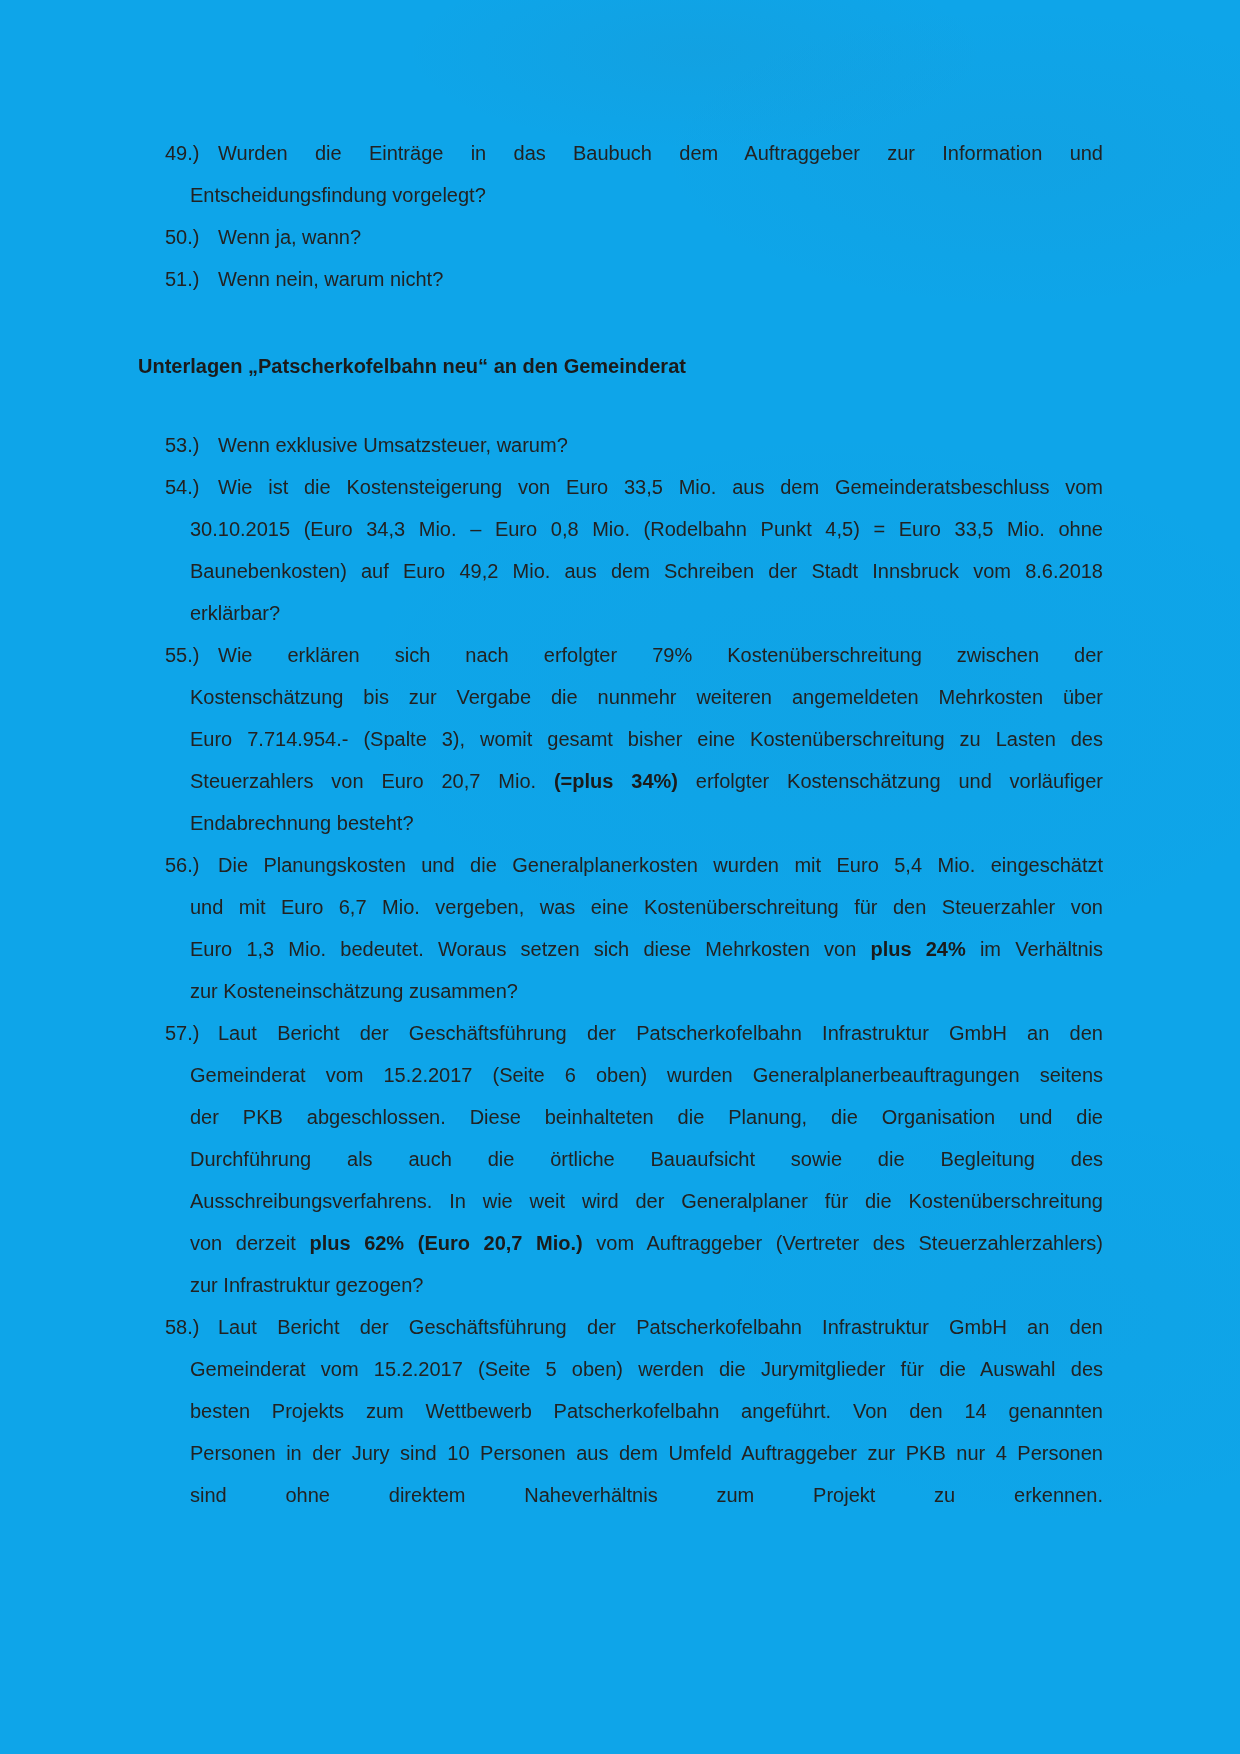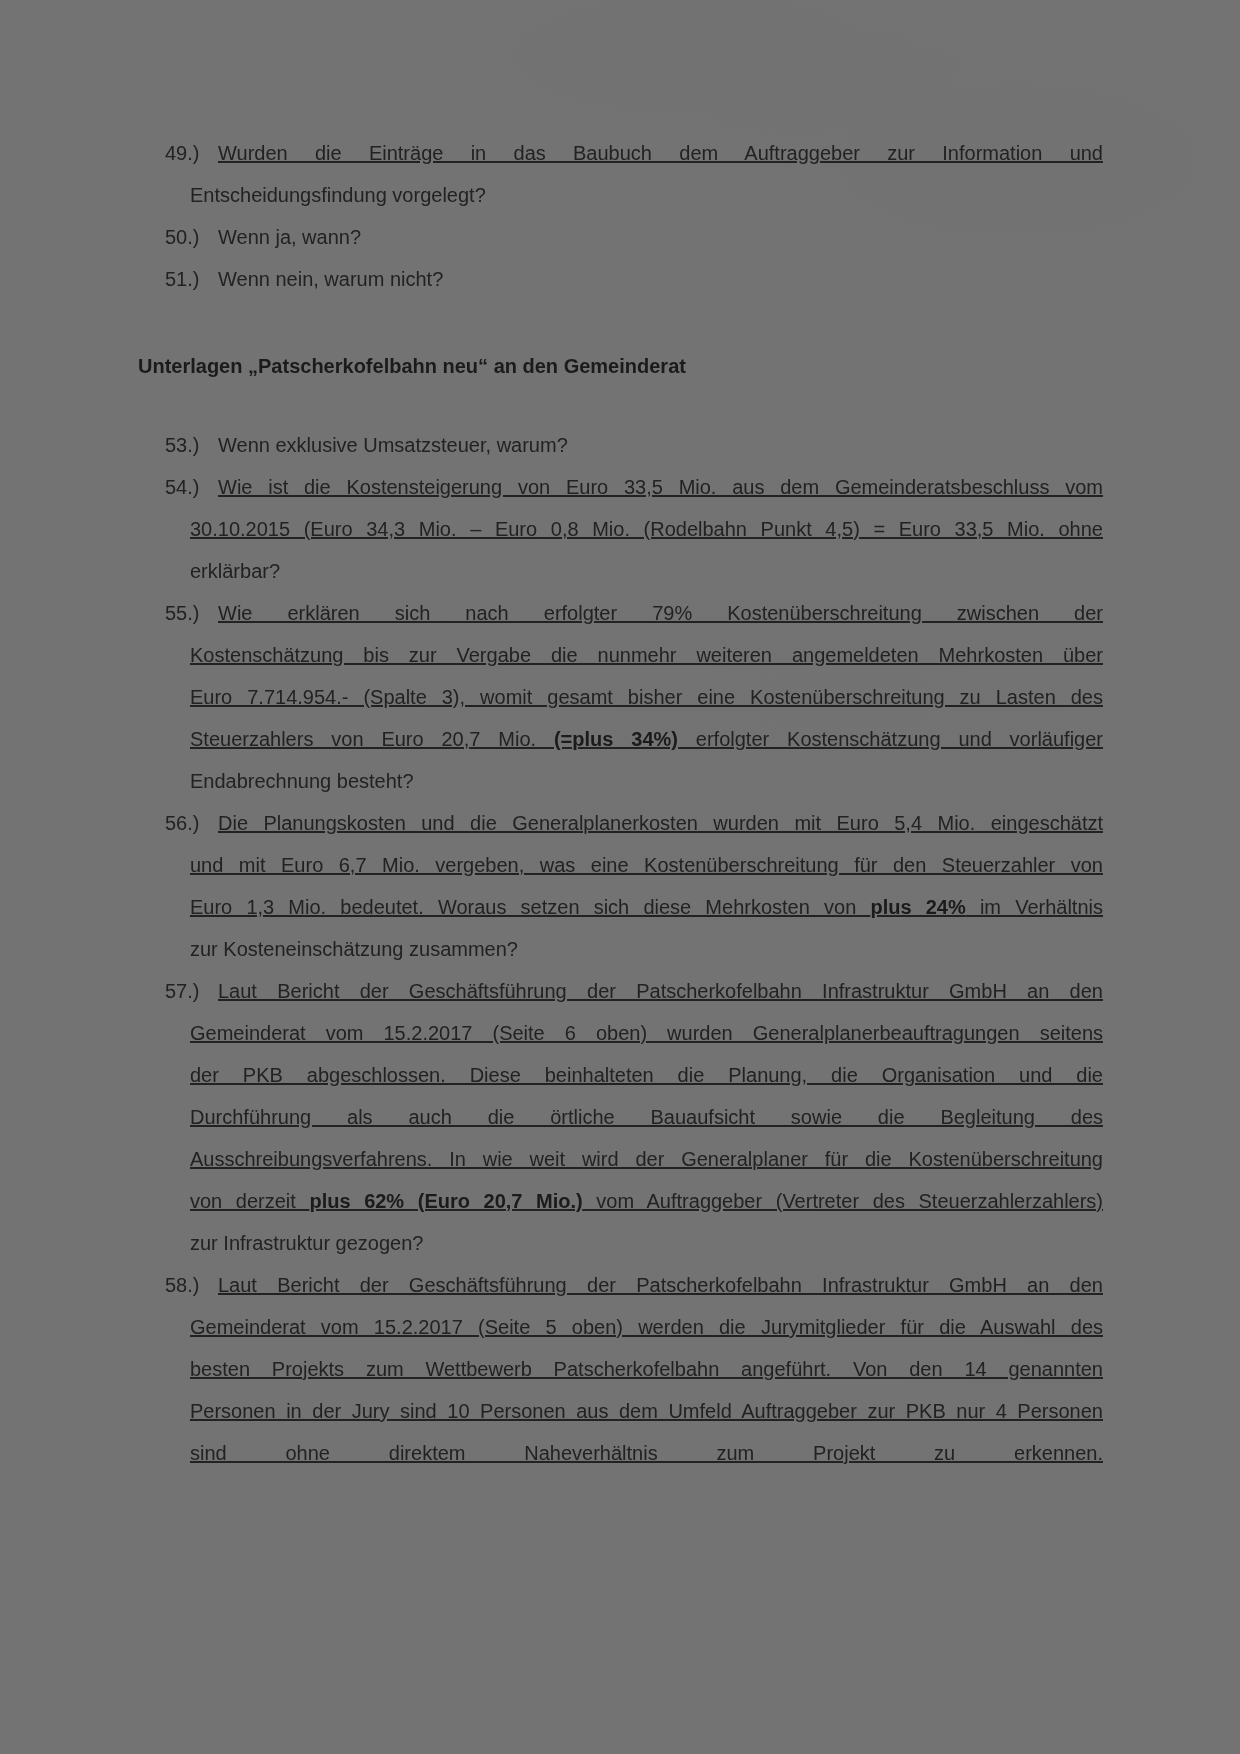--- a/index.html
+++ b/index.html
@@ -1,19 +1,19 @@
 <!DOCTYPE html>
 <html lang="de"><head>
 <meta charset="utf-8">
 <style>
   html,body{margin:0;padding:0;}
   body{width:1240px;height:1754px;background:#ffffff;}
   .page{
     position:relative;width:1240px;height:1754px;overflow:hidden;
-    background:#737373;
+    background:#0ea5e9;
     font-family:"Liberation Sans", sans-serif;
     font-size:20px;color:#222222;
   }
   
   .page::before{
     content:"";position:absolute;inset:0;pointer-events:none;
     background:
       radial-gradient(ellipse 420px 140px at 56% 3%, rgba(90,90,90,0.05), transparent 70%),
       radial-gradient(ellipse 520px 220px at 82% 9%, rgba(90,90,90,0.04), transparent 70%),
       radial-gradient(ellipse 700px 380px at 68% 40%, rgba(90,90,90,0.025), transparent 75%),
@@ -23,21 +23,21 @@
     position:absolute;left:0;top:0;width:1240px;box-sizing:border-box;
     padding:132px 137px 0 190px;
   }
   .item{position:relative;margin:0;}
   .num{
     position:absolute;left:-25px;top:0;height:42px;line-height:42px;
     white-space:nowrap;
   }
   .line{height:42px;line-height:42px;overflow:hidden;}
   .line.first{text-indent:28px;}
-  .line.j{text-align:justify;text-decoration:underline;}
+  .line.j{text-align:justify;}
   .jfill{display:inline-block;width:100%;height:0;vertical-align:top;}
   .heading{
     height:42px;line-height:42px;font-weight:bold;color:#1b1b1b;
     margin:45px 0 37px -52px;white-space:nowrap;
   }
   b{font-weight:bold;color:#1b1b1b;}
 </style>
 </head>
 <body>
 
@@ -58,20 +58,21 @@
       </div>
       <div class="heading">Unterlagen „Patscherkofelbahn neu“ an den Gemeinderat</div>
       <div class="item">
         <span class="num">53.)</span>
         <div class="line first"><span>Wenn exklusive Umsatzsteuer, warum?</span></div>
       </div>
       <div class="item">
         <span class="num">54.)</span>
         <div class="line first j"><span>Wie ist die Kostensteigerung von Euro 33,5 Mio. aus dem Gemeinderatsbeschluss vom</span><span class="jfill"></span></div>
         <div class="line j"><span>30.10.2015 (Euro 34,3 Mio. – Euro 0,8 Mio. (Rodelbahn Punkt 4,5) = Euro 33,5 Mio. ohne</span><span class="jfill"></span></div>
+        <div class="line j"><span>Baunebenkosten) auf Euro 49,2 Mio. aus dem Schreiben der Stadt Innsbruck vom 8.6.2018</span><span class="jfill"></span></div>
         <div class="line"><span>erklärbar?</span></div>
       </div>
       <div class="item">
         <span class="num">55.)</span>
         <div class="line first j"><span>Wie erklären sich nach erfolgter 79% Kostenüberschreitung zwischen der</span><span class="jfill"></span></div>
         <div class="line j"><span>Kostenschätzung bis zur Vergabe die nunmehr weiteren angemeldeten Mehrkosten über</span><span class="jfill"></span></div>
         <div class="line j"><span>Euro 7.714.954.- (Spalte 3), womit gesamt bisher eine Kostenüberschreitung zu Lasten des</span><span class="jfill"></span></div>
         <div class="line j"><span>Steuerzahlers von Euro 20,7 Mio. </span><b>(=plus 34%)</b><span> erfolgter Kostenschätzung und vorläufiger</span><span class="jfill"></span></div>
         <div class="line"><span>Endabrechnung besteht?</span></div>
       </div>

